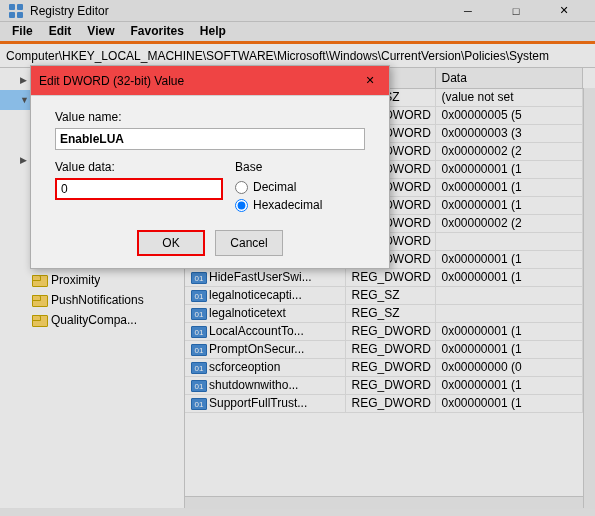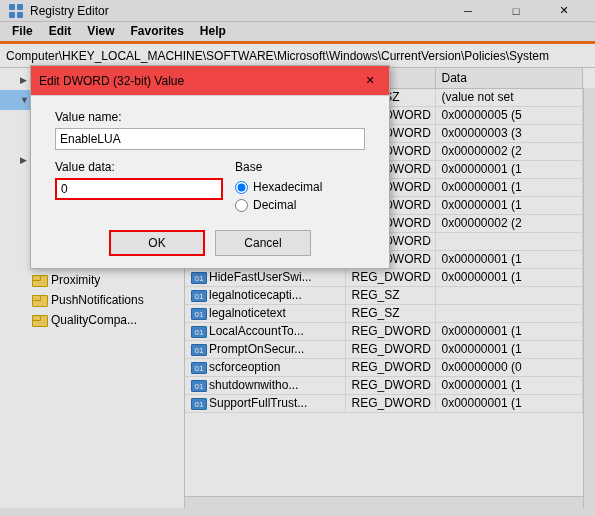--- a/index.html
+++ b/index.html
@@ -238,20 +238,21 @@
       color: #000;
     }
     .field-value {
       background: white;
       border: 1px solid #adadad;
       height: 22px;
       width: 100%;
       padding: 2px 4px;
       font-size: 12px;
       margin-bottom: 10px;
+      font-weight: bold;
     }
     .dialog-row {
       display: flex;
       gap: 12px;
       align-items: flex-start;
       margin-bottom: 14px;
     }
     .value-data-section { flex: 1; }
     .value-input {
       background: white;
@@ -271,21 +272,21 @@
       font-size: 12px;
     }
     .radio-input { width: 13px; height: 13px; cursor: pointer; }
     .dialog-buttons {
       display: flex;
       justify-content: center;
       gap: 10px;
       margin-top: 4px;
     }
     .dialog-btn {
-      width: 96px;
+      width: 68px;
       height: 26px;
       border: 1px solid #adadad;
       background: #e1e1e1;
       font-size: 12px;
       cursor: pointer;
       display: flex;
       align-items: center;
       justify-content: center;
     }
     .dialog-btn.ok {
@@ -539,27 +540,27 @@
     <input class="field-value" type="text" readonly="" value="EnableLUA" style="">
     
     <div class="dialog-row">
       <div class="value-data-section">
         <div class="field-label">Value data:</div>
         <input class="value-input" type="text" value="0" style="">
       </div>
       <div class="base-section">
         <div class="base-label">Base</div>
         <div class="radio-row">
+          <input type="radio" class="radio-input" name="base" style="">
+          <label>Decimal</label>
+        </div>
+        <div class="radio-row">
           <input type="radio" class="radio-input" name="base" checked="" style="">
           <label>Hexadecimal</label>
         </div>
-        <div class="radio-row">
-          <input type="radio" class="radio-input" name="base" style="">
-          <label>Decimal</label>
-        </div>
       </div>
     </div>
 
     <div class="dialog-buttons">
       <button class="dialog-btn ok">OK</button>
       <button class="dialog-btn">Cancel</button>
     </div>
   </div>
 </div>
 

